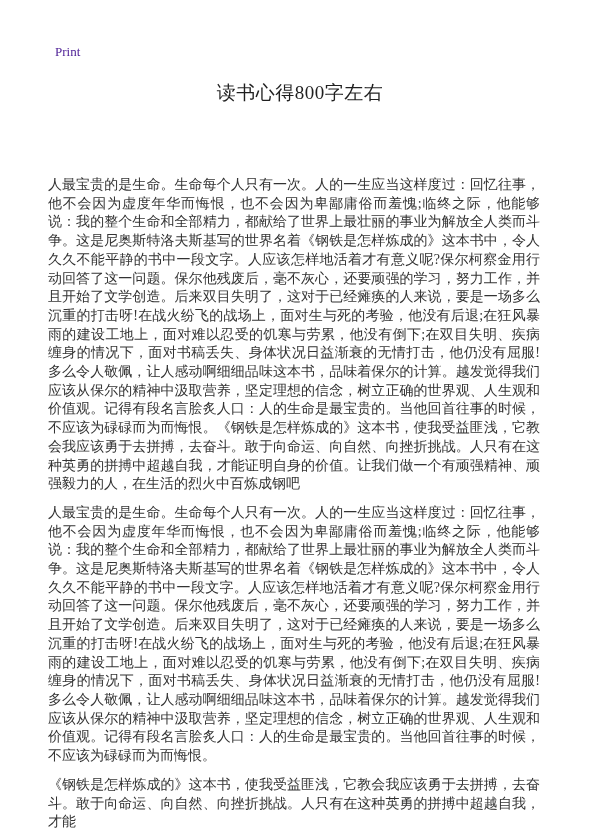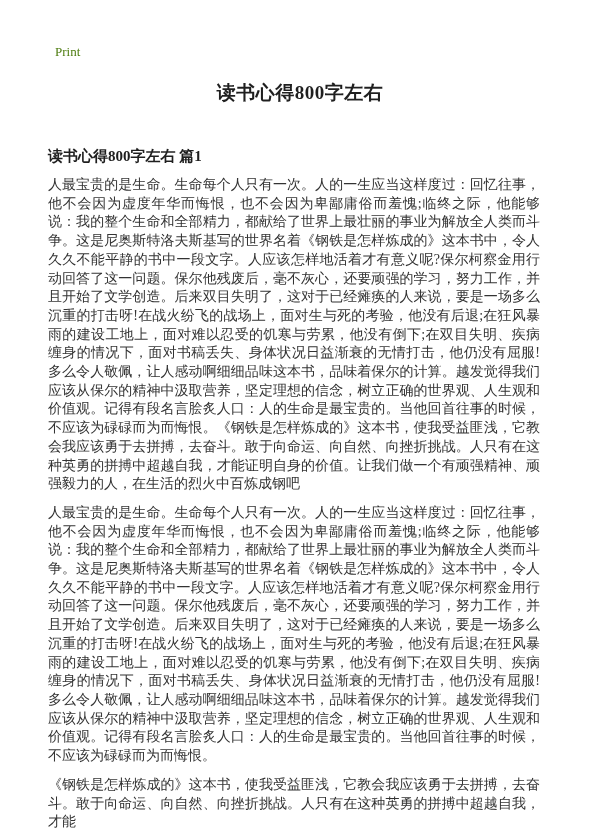--- a/index.html
+++ b/index.html
@@ -19,32 +19,32 @@
     position: relative;
     width: 600px;
     height: 828px;
     background: #ffffff;
   }
   .print-label {
     position: absolute;
     left: 55px;
     top: 44px;
     font-size: 13px;
-    color: #4d7c0f;
+    color: #4c1d95;
     cursor: pointer;
   }
   .doc-title {
     position: absolute;
     left: 0;
     right: 0;
     top: 80px;
     margin: 0;
     text-align: center;
     font-size: 19px;
-    font-weight: bold;
+    font-weight: normal;
     color: #1f1f1f;
     letter-spacing: 0.5px;
   }
   .doc-subtitle {
     position: absolute;
     left: 48px;
     top: 116px;
     font-size: 13.5px;
     color: #333333;
   }
@@ -76,21 +76,20 @@
 </head>
 <body>
 
 <div class="page">
 
   <span class="print-label">Print</span>
 
   <h1 class="doc-title">读书心得800字左右</h1>
 
 
-  <h2 class="section-heading">读书心得800字左右 篇1</h2>
 
   <div class="article-body">
       <p>人最宝贵的是生命。生命每个人只有一次。人的一生应当这样度过：回忆往事，他不会因为虚度年华而悔恨，也不会因为卑鄙庸俗而羞愧;临终之际，他能够说：我的整个生命和全部精力，都献给了世界上最壮丽的事业为解放全人类而斗争。这是尼奥斯特洛夫斯基写的世界名着《钢铁是怎样炼成的》这本书中，令人久久不能平静的书中一段文字。人应该怎样地活着才有意义呢?保尔柯察金用行动回答了这一问题。保尔他残废后，毫不灰心，还要顽强的学习，努力工作，并且开始了文学创造。后来双目失明了，这对于已经瘫痪的人来说，要是一场多么沉重的打击呀!在战火纷飞的战场上，面对生与死的考验，他没有后退;在狂风暴雨的建设工地上，面对难以忍受的饥寒与劳累，他没有倒下;在双目失明、疾病缠身的情况下，面对书稿丢失、身体状况日益渐衰的无情打击，他仍没有屈服!多么令人敬佩，让人感动啊细细品味这本书，品味着保尔的计算。越发觉得我们应该从保尔的精神中汲取营养，坚定理想的信念，树立正确的世界观、人生观和价值观。记得有段名言脍炙人口：人的生命是最宝贵的。当他回首往事的时候，不应该为碌碌而为而悔恨。《钢铁是怎样炼成的》这本书，使我受益匪浅，它教会我应该勇于去拼搏，去奋斗。敢于向命运、向自然、向挫折挑战。人只有在这种英勇的拼搏中超越自我，才能证明自身的价值。让我们做一个有顽强精神、顽强毅力的人，在生活的烈火中百炼成钢吧</p>
       <p>人最宝贵的是生命。生命每个人只有一次。人的一生应当这样度过：回忆往事，他不会因为虚度年华而悔恨，也不会因为卑鄙庸俗而羞愧;临终之际，他能够说：我的整个生命和全部精力，都献给了世界上最壮丽的事业为解放全人类而斗争。这是尼奥斯特洛夫斯基写的世界名着《钢铁是怎样炼成的》这本书中，令人久久不能平静的书中一段文字。人应该怎样地活着才有意义呢?保尔柯察金用行动回答了这一问题。保尔他残废后，毫不灰心，还要顽强的学习，努力工作，并且开始了文学创造。后来双目失明了，这对于已经瘫痪的人来说，要是一场多么沉重的打击呀!在战火纷飞的战场上，面对生与死的考验，他没有后退;在狂风暴雨的建设工地上，面对难以忍受的饥寒与劳累，他没有倒下;在双目失明、疾病缠身的情况下，面对书稿丢失、身体状况日益渐衰的无情打击，他仍没有屈服!多么令人敬佩，让人感动啊细细品味这本书，品味着保尔的计算。越发觉得我们应该从保尔的精神中汲取营养，坚定理想的信念，树立正确的世界观、人生观和价值观。记得有段名言脍炙人口：人的生命是最宝贵的。当他回首往事的时候，不应该为碌碌而为而悔恨。</p>
       <p>《钢铁是怎样炼成的》这本书，使我受益匪浅，它教会我应该勇于去拼搏，去奋斗。敢于向命运、向自然、向挫折挑战。人只有在这种英勇的拼搏中超越自我，才能</p>
     </div>
 
 </div>
 
 </body></html>

